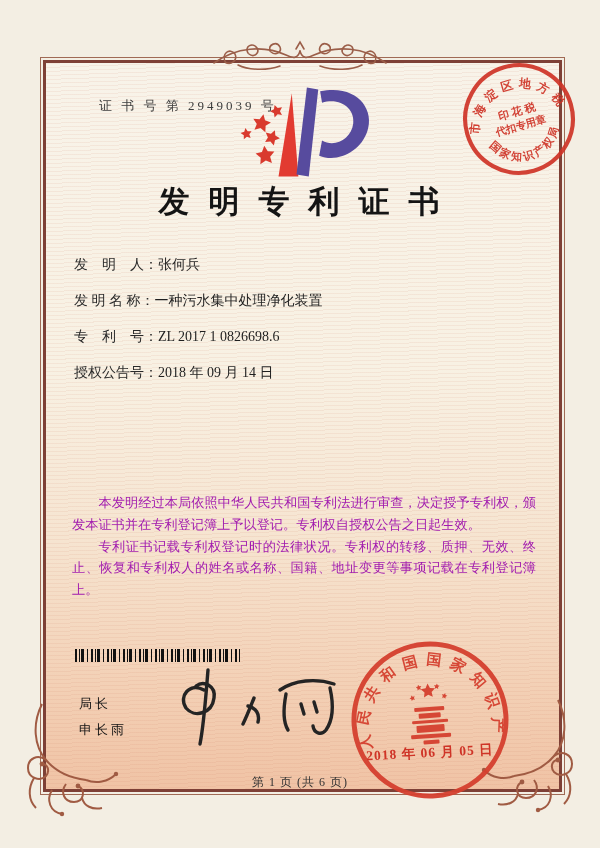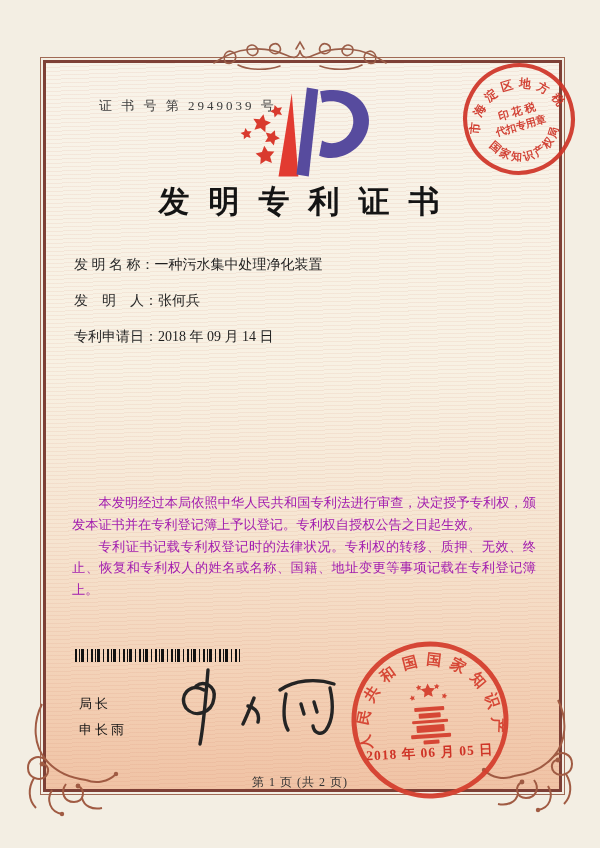--- a/index.html
+++ b/index.html
@@ -137,27 +137,30 @@
       <use href="#star5" transform="translate(18,57) scale(0.62) rotate(-10)"></use>
       <use href="#star5" transform="translate(45,61) scale(0.85) rotate(22)"></use>
       <use href="#star5" transform="translate(38,80) scale(1.05) rotate(-6)"></use>
     </g>
   </svg>
 
   <div class="title">发明专利证书</div>
 
   <div class="fields">
     <div class="field-row">
+      <span class="field-label">发　明　人：</span><span class="field-value">张何兵</span>
+    </div>
+    <div class="field-row">
       <span class="field-label">发 明 名 称：</span><span class="field-value">一种污水集中处理净化装置</span>
     </div>
     <div class="field-row">
-      <span class="field-label">发　明　人：</span><span class="field-value">张何兵</span>
-    </div>
-    <div class="field-row">
-      <span class="field-label">专利申请日：</span><span class="field-value">2018 年 09 月 14 日</span>
+      <span class="field-label">专　利　号：</span><span class="field-value">ZL 2017 1 0826698.6</span>
+    </div>
+    <div class="field-row">
+      <span class="field-label">授权公告号：</span><span class="field-value">2018 年 09 月 14 日</span>
     </div>
   </div>
 
   <div class="body-text">
     <p>本发明经过本局依照中华人民共和国专利法进行审查，决定授予专利权，颁发本证书并在专利登记簿上予以登记。专利权自授权公告之日起生效。</p>
     <p>专利证书记载专利权登记时的法律状况。专利权的转移、质押、无效、终止、恢复和专利权人的姓名或名称、国籍、地址变更等事项记载在专利登记簿上。</p>
   </div>
 
   <div class="barcode"></div>
 
@@ -173,21 +176,21 @@
       <path d="M96,34 C92,44 89,52 85,60"></path>
       <path d="M90,42 C98,44 102,50 100,58"></path>
       <path d="M122,26 C136,16 158,14 176,20"></path>
       <path d="M128,30 C125,46 125,58 130,66"></path>
       <path d="M172,24 C176,42 175,56 168,66 C163,72 156,69 155,62"></path>
       <path d="M143,40 L146,50"></path>
       <path d="M156,38 L159,48"></path>
     </g>
   </svg>
 
-  <div class="footer-page">第 1 页 (共 2 页)</div>
+  <div class="footer-page">第 1 页 (共 6 页)</div>
 
   <svg class="tax-seal" viewBox="0 0 112 112">
     <defs>
       <path id="tax-top-arc" d="M14,68 A42,42 0 1 1 98,68"></path>
       <path id="tax-bottom-arc" d="M20,70 A38,38 0 0 0 92,70"></path>
     </defs>
     <circle cx="56" cy="56" r="52" fill="none" stroke="#cf3427" stroke-width="4"></circle>
     <text font-size="11.5" fill="#cf3427" letter-spacing="5" font-weight="bold">
       <textPath href="#tax-top-arc" startOffset="50%" text-anchor="middle">北京市海淀区地方税务局</textPath>
     </text>

